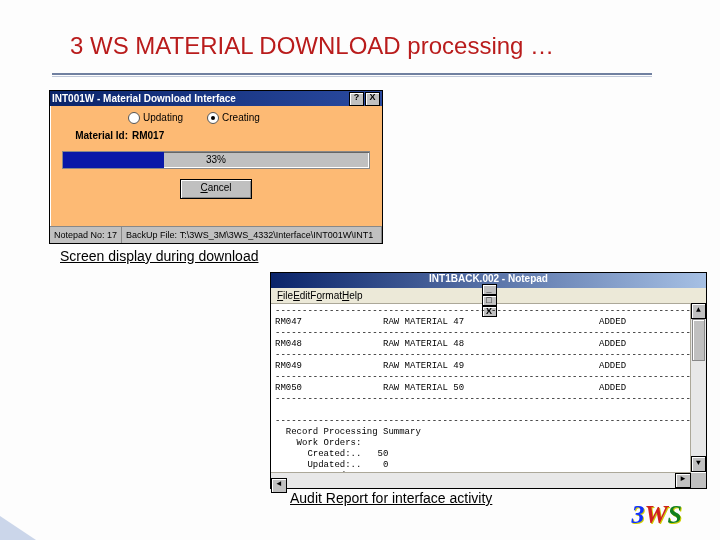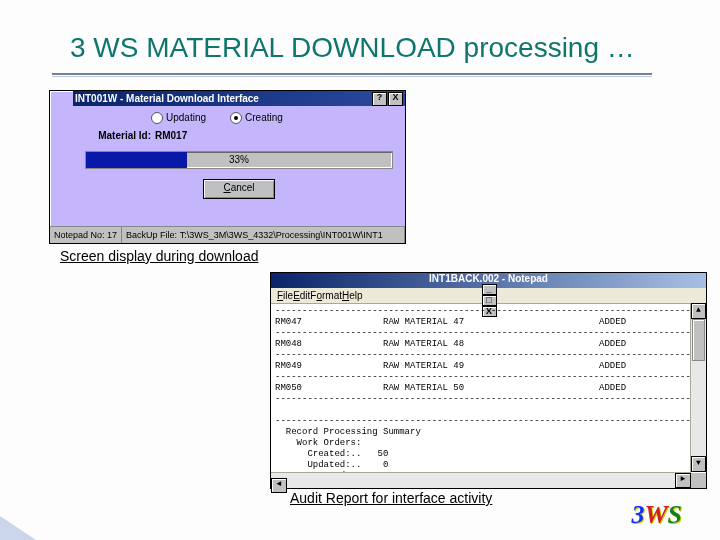--- a/index.html
+++ b/index.html
@@ -8,46 +8,45 @@
     height: 540px;
     background: #fdfdfd;
     font-family: Arial, sans-serif;
     position: relative;
     overflow: hidden;
   }
   .slide-title {
     position: absolute;
     top: 32px;
     left: 70px;
-    font-size: 28px;
-    color: #0f766e;
+    font-size: 24px;
+    color: #b91c1c;
   }
   .title-underline {
     position: absolute;
     top: 73px;
     left: 52px;
     width: 600px;
     border-top: 2px solid #7080a0;
     border-bottom: 1px solid #c0c8d8;
     height: 1px;
   }
 
   
   .dlg {
     position: absolute;
     left: 49px;
     top: 90px;
     width: 332px;
     height: 152px;
-    background: #c4b5fd;
+    background: #fdba74;
     border: 1px solid #000;
     box-shadow: inset 1px 1px 0 #fff;
     font-family: "MS Sans Serif", Tahoma, sans-serif;
     font-size: 10px;
-    padding-left: 23px;
   }
   .dlg-titlebar {
     height: 15px;
     background: linear-gradient(to right, #0a246a, #2a4aa0);
     color: #fff;
     display: flex;
     align-items: center;
     padding: 0 2px;
     font-size: 10px;
     font-weight: bold;
@@ -184,21 +183,21 @@
     </div>
     <div class="cancel-btn"><u>C</u><span>ancel</span></div>
   </div>
   <div class="dlg-status">
     <div class="cell rec">
       <span>Notepad No:</span>&nbsp;
       <span>17</span>
     </div>
     <div class="cell path">
       <span>BackUp File:</span>&nbsp;
-      <span>T:\3WS_3M\3WS_4332\Processing\INT001W\INT1</span>
+      <span>T:\3WS_3M\3WS_4332\Interface\INT001W\INT1</span>
     </div>
   </div>
 </div>
 
 <div class="caption1">Screen display during download</div>
 
 <div class="np">
   <div class="np-titlebar">
     <span>INT1BACK.002 - Notepad</span>
     <span class="spacer"></span>

